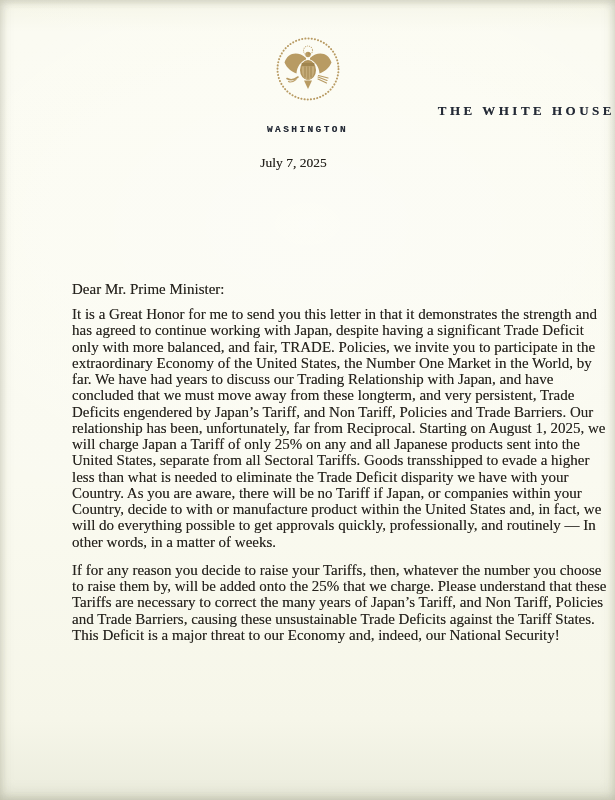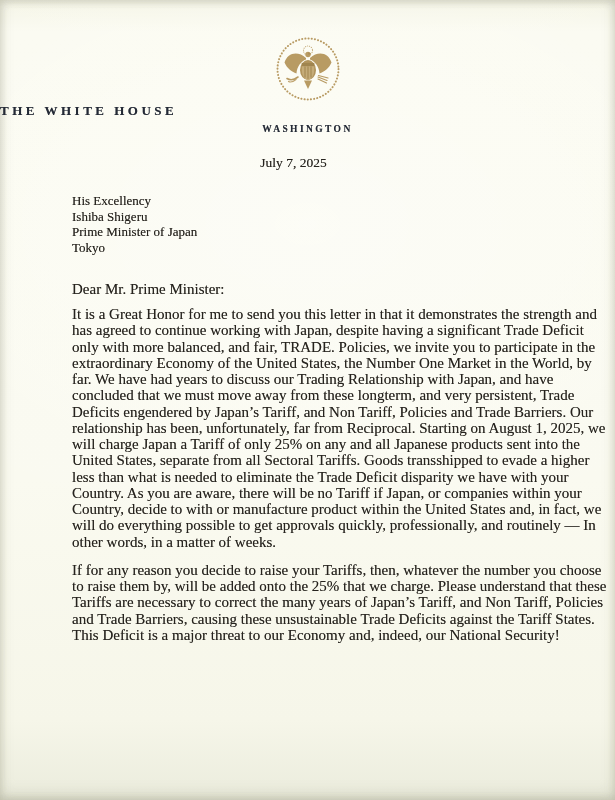--- a/index.html
+++ b/index.html
@@ -33,38 +33,39 @@
     transform: translateX(-50%);
     width: 68px;
     height: 68px;
     opacity: 0.95;
   }
   .org-name {
     position: absolute;
     top: 103px;
     left: 0;
     width: 100%;
-    text-align: left;
+    text-align: right;
     font-size: 13px;
     font-weight: bold;
     letter-spacing: 3.5px;
     color: var(--letterhead-ink);
     text-shadow: 0 0 0.5px rgba(36,42,54,0.55);
   }
   .org-city {
     position: absolute;
     top: 124px;
     left: 0;
     width: 100%;
     text-align: center;
     font-size: 9.5px;
     font-weight: bold;
     letter-spacing: 2.4px;
     color: var(--letterhead-ink);
     text-shadow: 0 0 0.5px rgba(36,42,54,0.5);
+    font-family: Liberation Mono, monospace;
   }
   .date-line {
     position: absolute;
     top: 155px;
     left: -14px;
     width: 100%;
     text-align: center;
     font-size: 13.5px;
     color: var(--ink);
     text-shadow: 0 0 0.5px rgba(38,35,30,0.5);
@@ -129,26 +130,20 @@
     <path d="M22 44.5 C 19 47, 16.5 47.5, 14.5 46.5" fill="none" stroke="#bda06a" stroke-width="1.2" stroke-linecap="round"></path>
 
     <path d="M44 42 L53 45.5 M44 44 L52.5 48 M44.5 40.5 L54 43" fill="none" stroke="#b5965c" stroke-width="1.2" stroke-linecap="round"></path>
   </svg>
 
   <div class="org-name">THE WHITE HOUSE</div>
   <div class="org-city">WASHINGTON</div>
 
   <div class="date-line">July 7, 2025</div>
 
-  <div class="recipient">
-      <div class="addr-line">His Excellency</div>
-      <div class="addr-line">Ishiba Shigeru</div>
-      <div class="addr-line">Prime Minister of Japan</div>
-      <div class="addr-line">Tokyo</div>
-    </div>
 
   <div class="salutation">Dear Mr. Prime Minister:</div>
 
   <div class="letter-body">
       <div class="para">
         <div class="body-line">It is a Great Honor for me to send you this letter in that it demonstrates the strength and</div>
         <div class="body-line">has agreed to continue working with Japan, despite having a significant Trade Deficit</div>
         <div class="body-line">only with more balanced, and fair, TRADE. Policies, we invite you to participate in the</div>
         <div class="body-line">extraordinary Economy of the United States, the Number One Market in the World, by</div>
         <div class="body-line">far. We have had years to discuss our Trading Relationship with Japan, and have</div>

